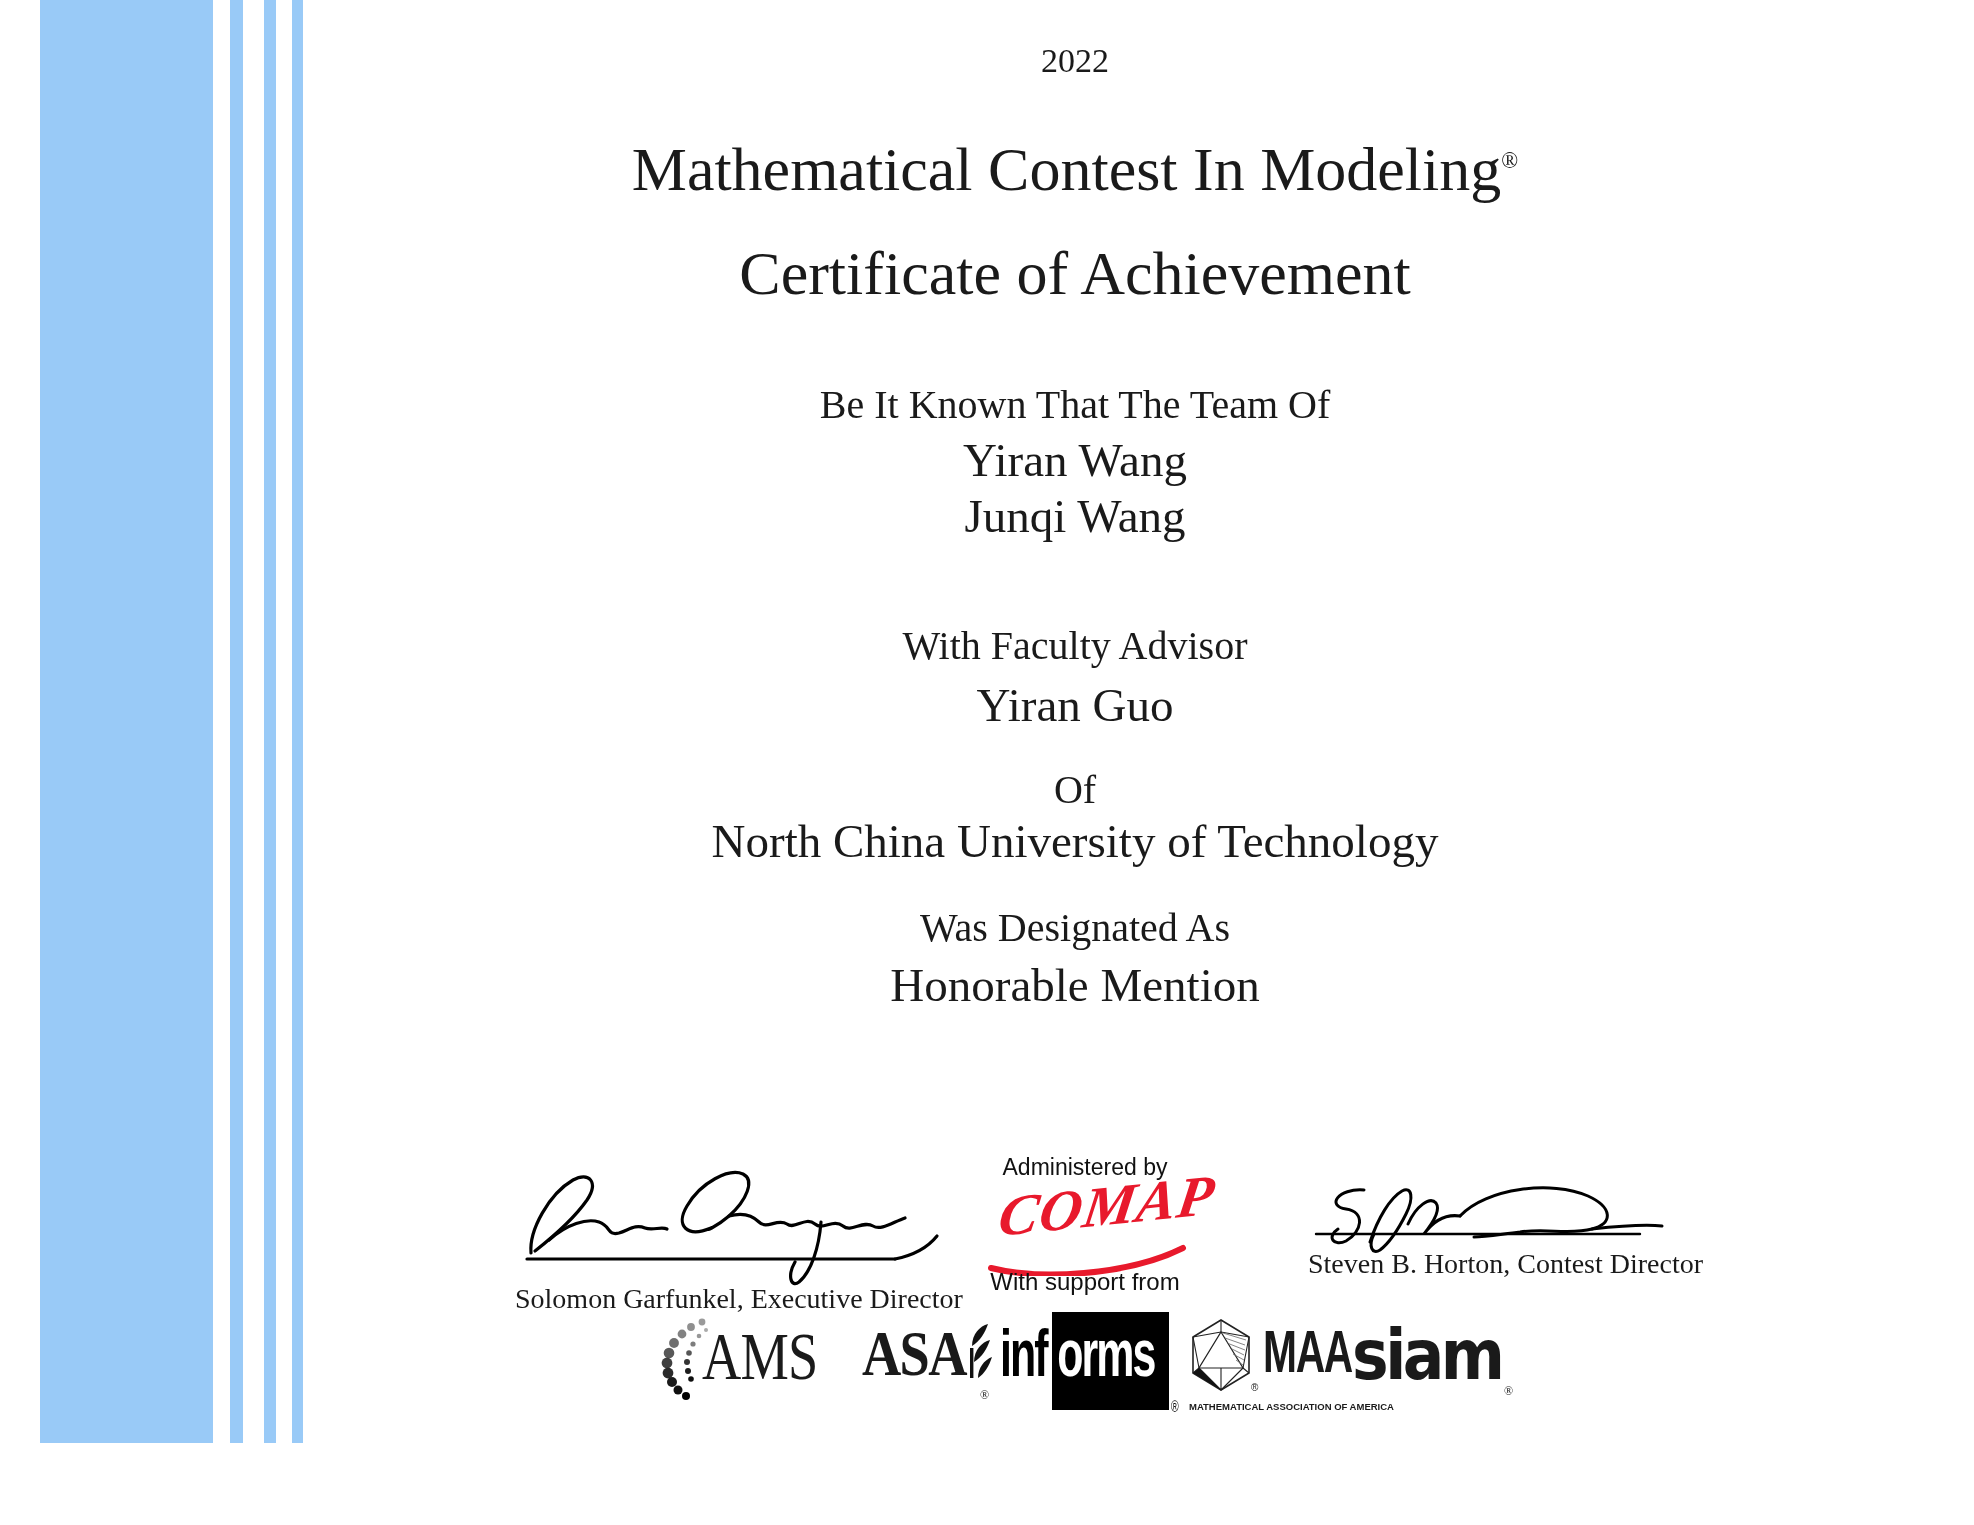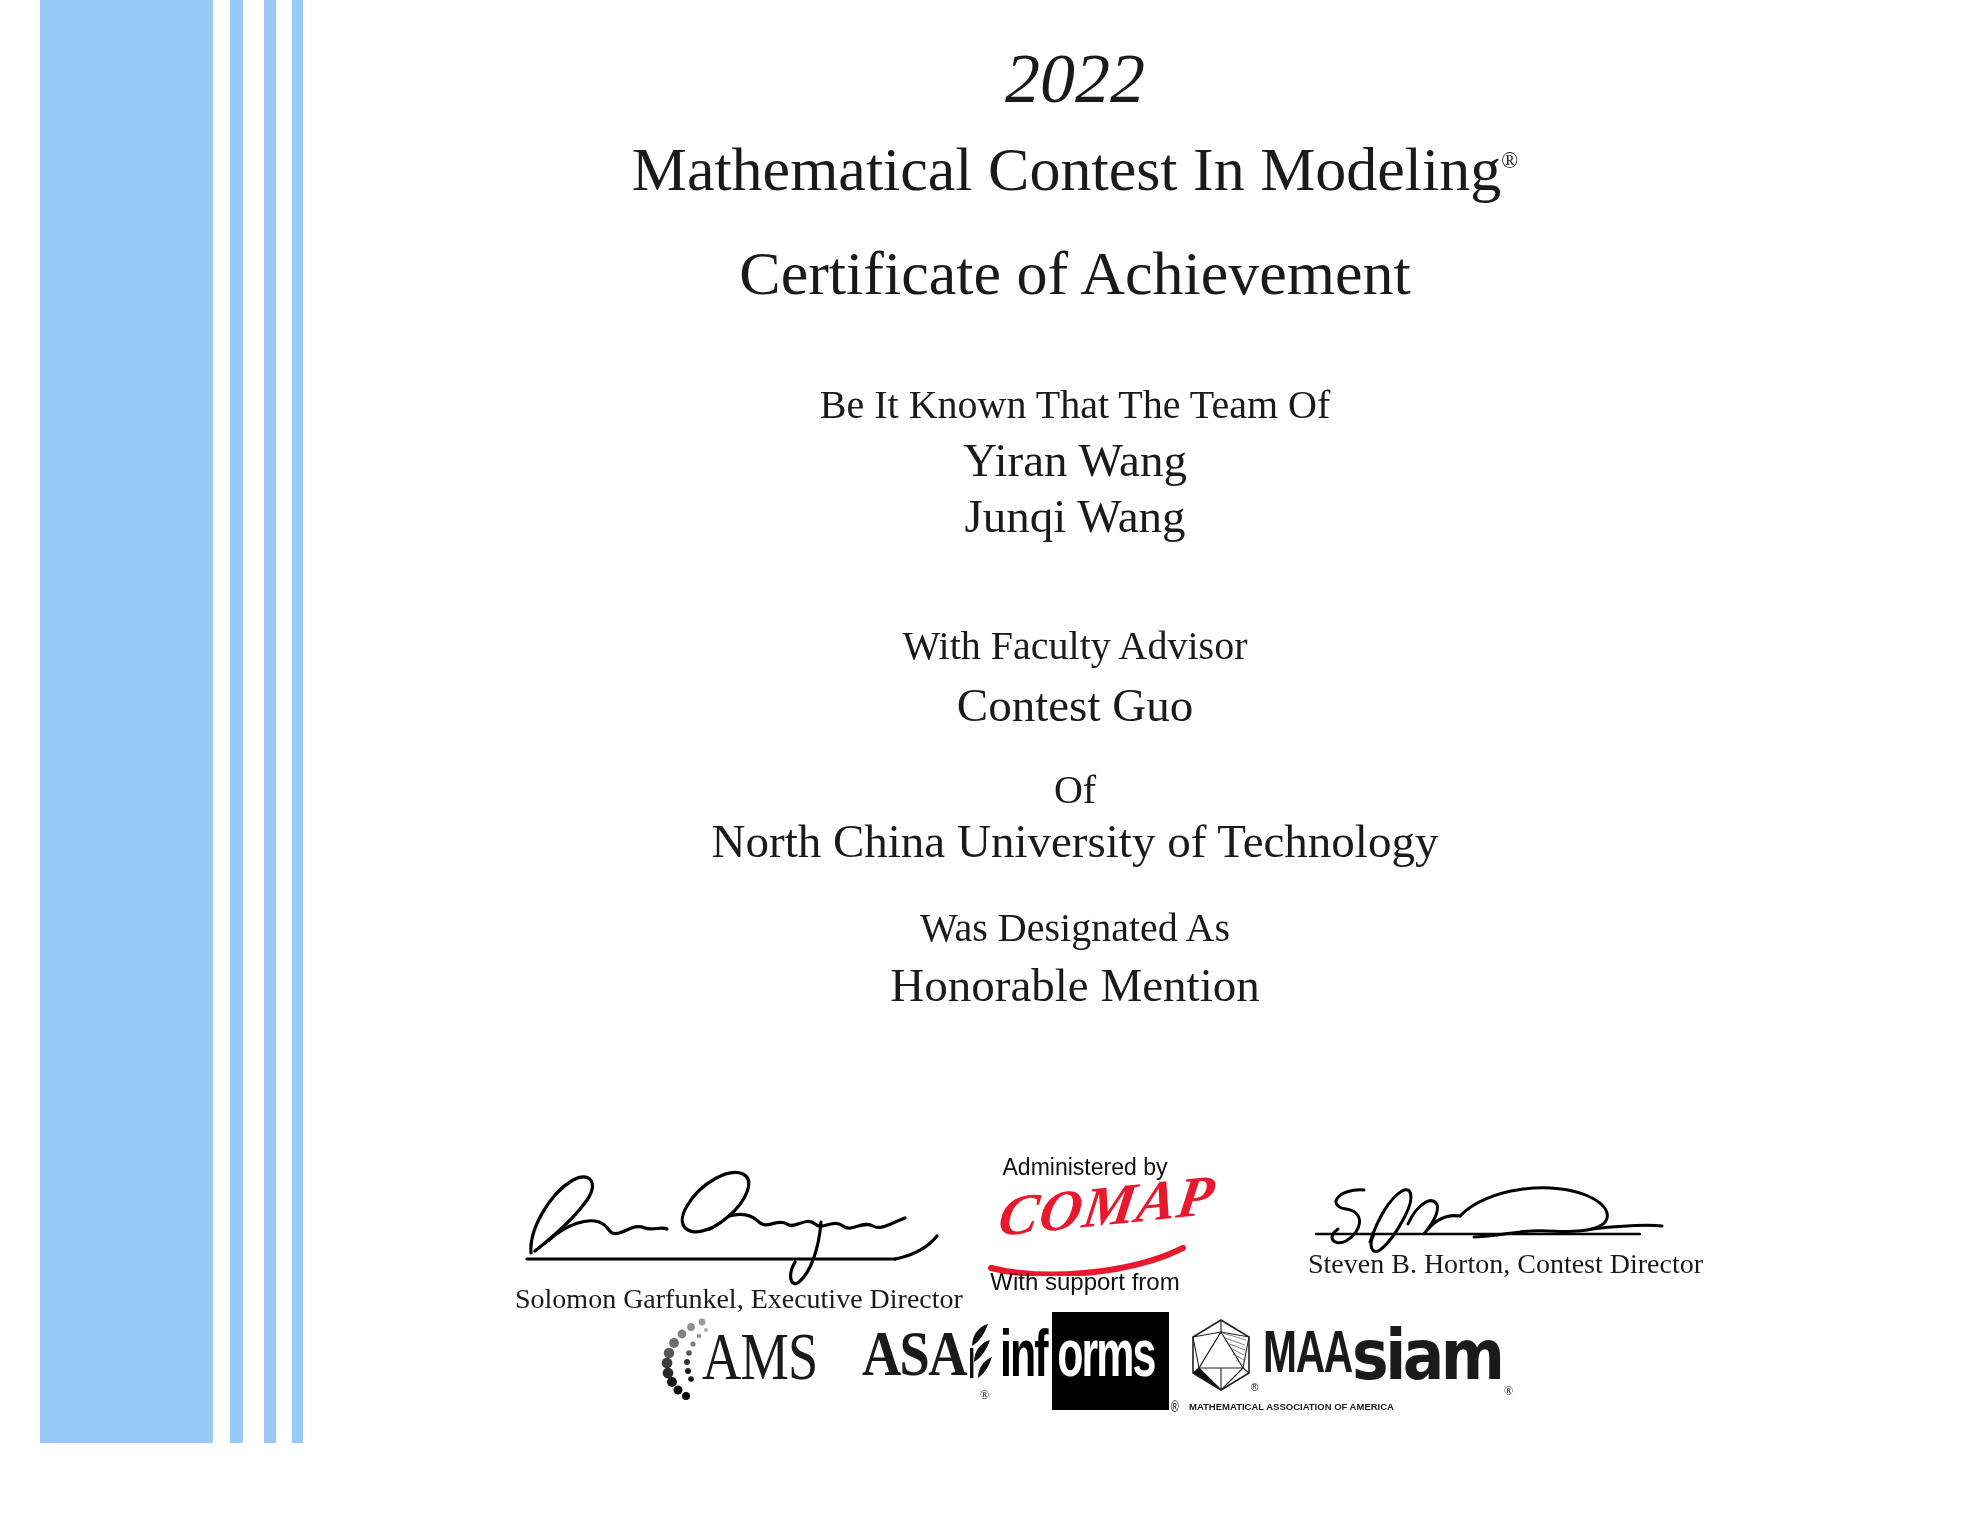--- a/index.html
+++ b/index.html
@@ -10,21 +10,21 @@
   
   .band{position:absolute;top:0;background:#99CAF7;}
   .band-main{left:40px;width:173px;height:1443px;}
   .band-s1{left:230px;width:13px;height:1443px;}
   .band-s2{left:264px;width:12px;height:1443px;}
   .band-s3{left:292px;width:11px;height:1443px;}
 
   
   .content{position:absolute;left:176px;top:0;width:1798px;height:1525px;}
   .line{position:absolute;left:0;width:100%;text-align:center;line-height:1;white-space:nowrap;}
-  .f-year{font-size:70px;font-style:italic;}
+  .f-year{font-size:34px;}
   .f-heading{font-size:62px;font-family:Liberation Serif, serif;}
   .f-label{font-size:40px;}
   .f-value{font-size:47px;}
   .reg{font-size:0.36em;vertical-align:super;letter-spacing:0;}
 
   .y-year{top:44px;}
   .y-title{top:138px;}
   .y-cert{top:242px;}
   .y-intro{top:385px;}
   .y-name1{top:437px;}
@@ -96,21 +96,21 @@
 <div class="content">
   <div class="line f-year y-year">2022</div>
   <div class="line f-heading y-title"><span>Mathematical Contest In Modeling</span><span class="reg">®</span></div>
   <div class="line f-heading y-cert">Certificate of Achievement</div>
 
   <div class="line f-label y-intro">Be It Known That The Team Of</div>
   <div class="line f-value y-name1">Yiran Wang</div>
   <div class="line f-value y-name2">Junqi Wang</div>
 
   <div class="line f-label y-advisor-intro">With Faculty Advisor</div>
-  <div class="line f-value y-advisor">Contest Guo</div>
+  <div class="line f-value y-advisor">Yiran Guo</div>
 
   <div class="line f-label y-of">Of</div>
   <div class="line f-value y-univ">North China University of Technology</div>
 
   <div class="line f-value y-honor">Honorable Mention</div>
   <div class="line f-label y-designated">Was Designated As</div>
 </div>
 
 <svg class="sig-svg sig-garfunkel" width="430" height="135" viewBox="0 0 430 135">
   <g fill="none" stroke="#000" stroke-width="3.2" stroke-linecap="round">

